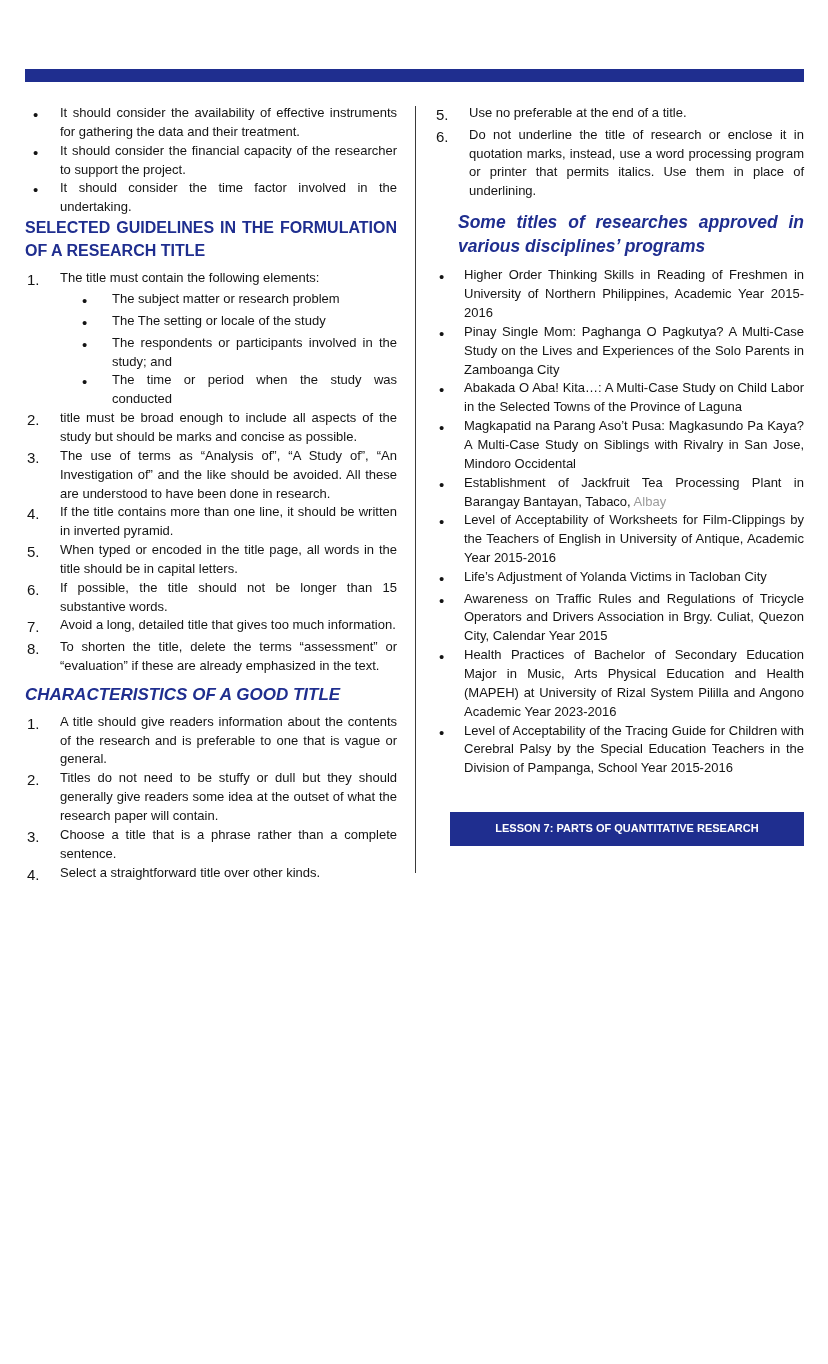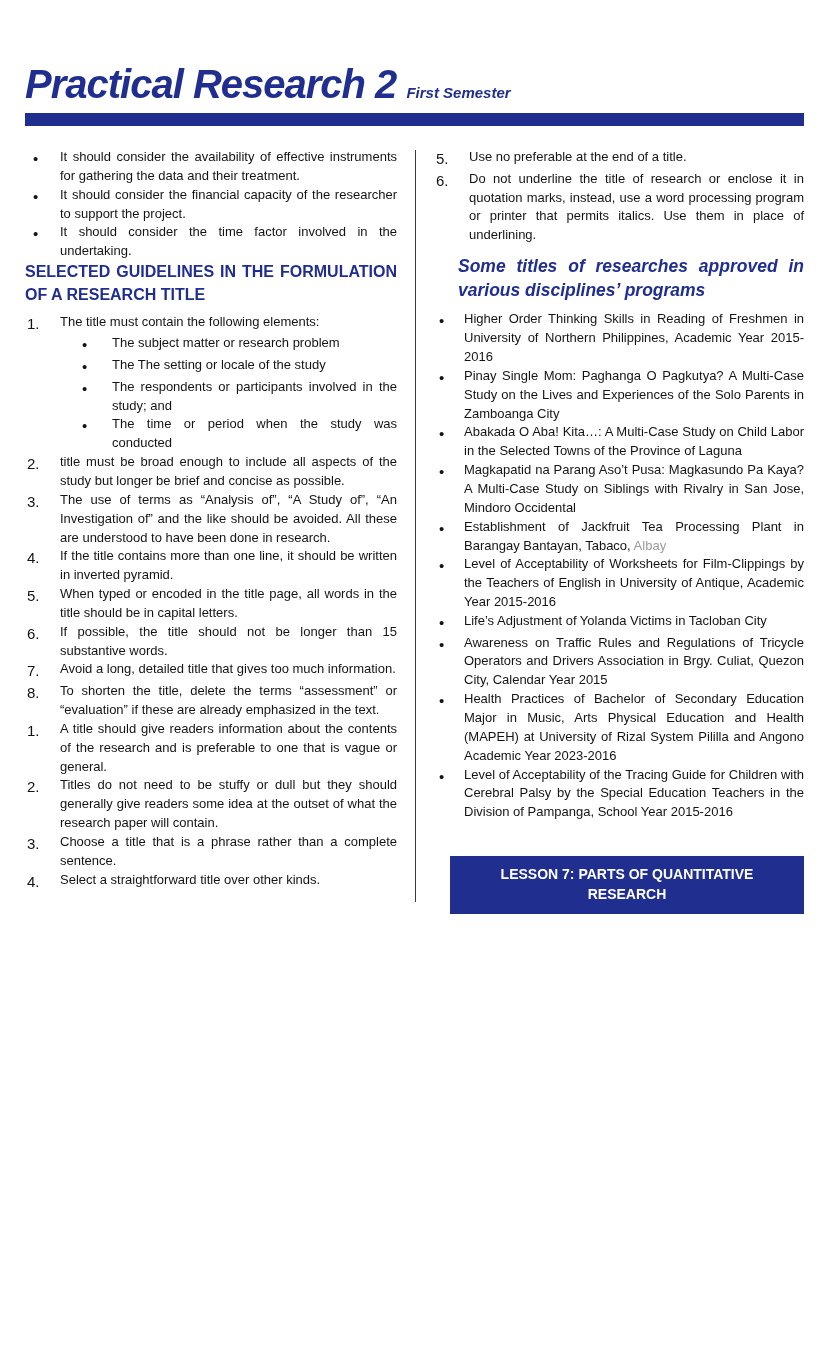--- a/index.html
+++ b/index.html
@@ -72,35 +72,31 @@
 
   .muted { color: var(--muted, #9b9b9b); }
 
   
   .lesson-box {
     margin-top: 34px;
     margin-left: 16px;
     background: var(--navy, #1F2E8F);
     color: #ffffff;
     font-weight: 700;
-    font-size: 14px;
+    font-size: 11px;
     line-height: 1.4;
     text-align: center;
     padding: 9px 30px 10px 30px;
   }
 </style>
 </head>
 <body>
 
 <div class="page">
 
-  <header class="header">
-    <span class="title">Practical Research 2</span>
-    <span class="subtitle">First Semester</span>
-  </header>
   <div class="rule"></div>
 
   <div class="columns">
 
     <div class="col-left">
 
       <div class="li bullet">
         <span class="marker">•</span>
         <span class="txt">It should consider the availability of effective instruments for gathering the data and their treatment.</span>
       </div>
@@ -131,21 +127,21 @@
         <span class="marker">•</span>
         <span class="txt">The respondents or participants involved in the study; and</span>
       </div>
       <div class="li bullet subbullet">
         <span class="marker">•</span>
         <span class="txt">The time or period when the study was conducted</span>
       </div>
 
       <div class="li num">
         <span class="marker">2.</span>
-        <span class="txt">title must be broad enough to include all aspects of the study but longer be brief and concise as possible.</span>
+        <span class="txt">title must be broad enough to include all aspects of the study but should be marks and concise as possible.</span>
       </div>
       <div class="li num">
         <span class="marker">3.</span>
         <span class="txt">The use of terms as “Analysis of”, “A Study of”, “An Investigation of” and the like should be avoided. All these are understood to have been done in research.</span>
       </div>
       <div class="li num">
         <span class="marker">4.</span>
         <span class="txt">If the title contains more than one line, it should be written in inverted pyramid.</span>
       </div>
       <div class="li num">
@@ -158,20 +154,21 @@
       </div>
       <div class="li num">
         <span class="marker">7.</span>
         <span class="txt">Avoid a long, detailed title that gives too much information.</span>
       </div>
       <div class="li num">
         <span class="marker">8.</span>
         <span class="txt">To shorten the title, delete the terms “assessment” or “evaluation” if these are already emphasized in the text.</span>
       </div>
 
+      <div class="h-italic">CHARACTERISTICS OF A GOOD TITLE</div>
 
       <div class="li num">
         <span class="marker">1.</span>
         <span class="txt">A title should give readers information about the contents of the research and is preferable to one that is vague or general.</span>
       </div>
       <div class="li num">
         <span class="marker">2.</span>
         <span class="txt">Titles do not need to be stuffy or dull but they should generally give readers some idea at the outset of what the research paper will contain.</span>
       </div>
       <div class="li num">

